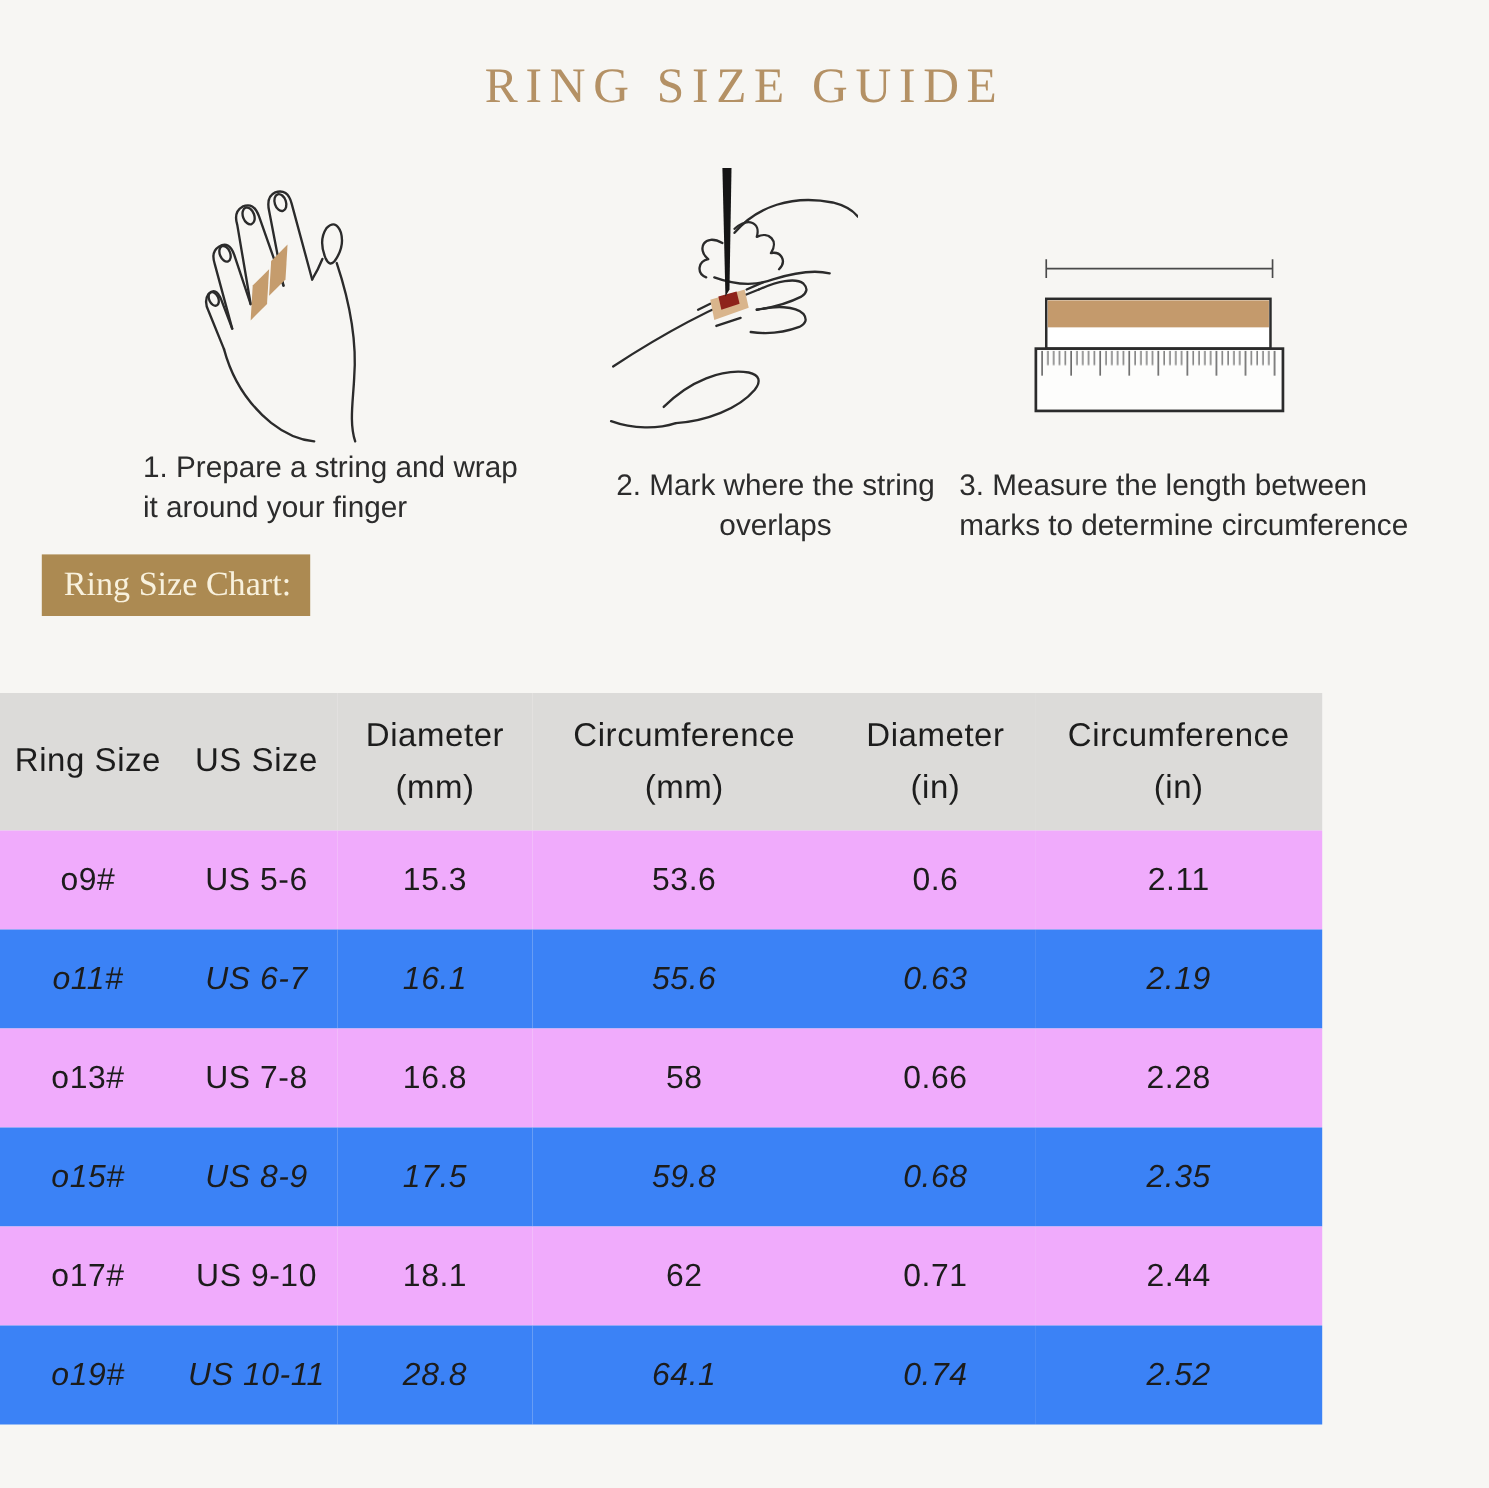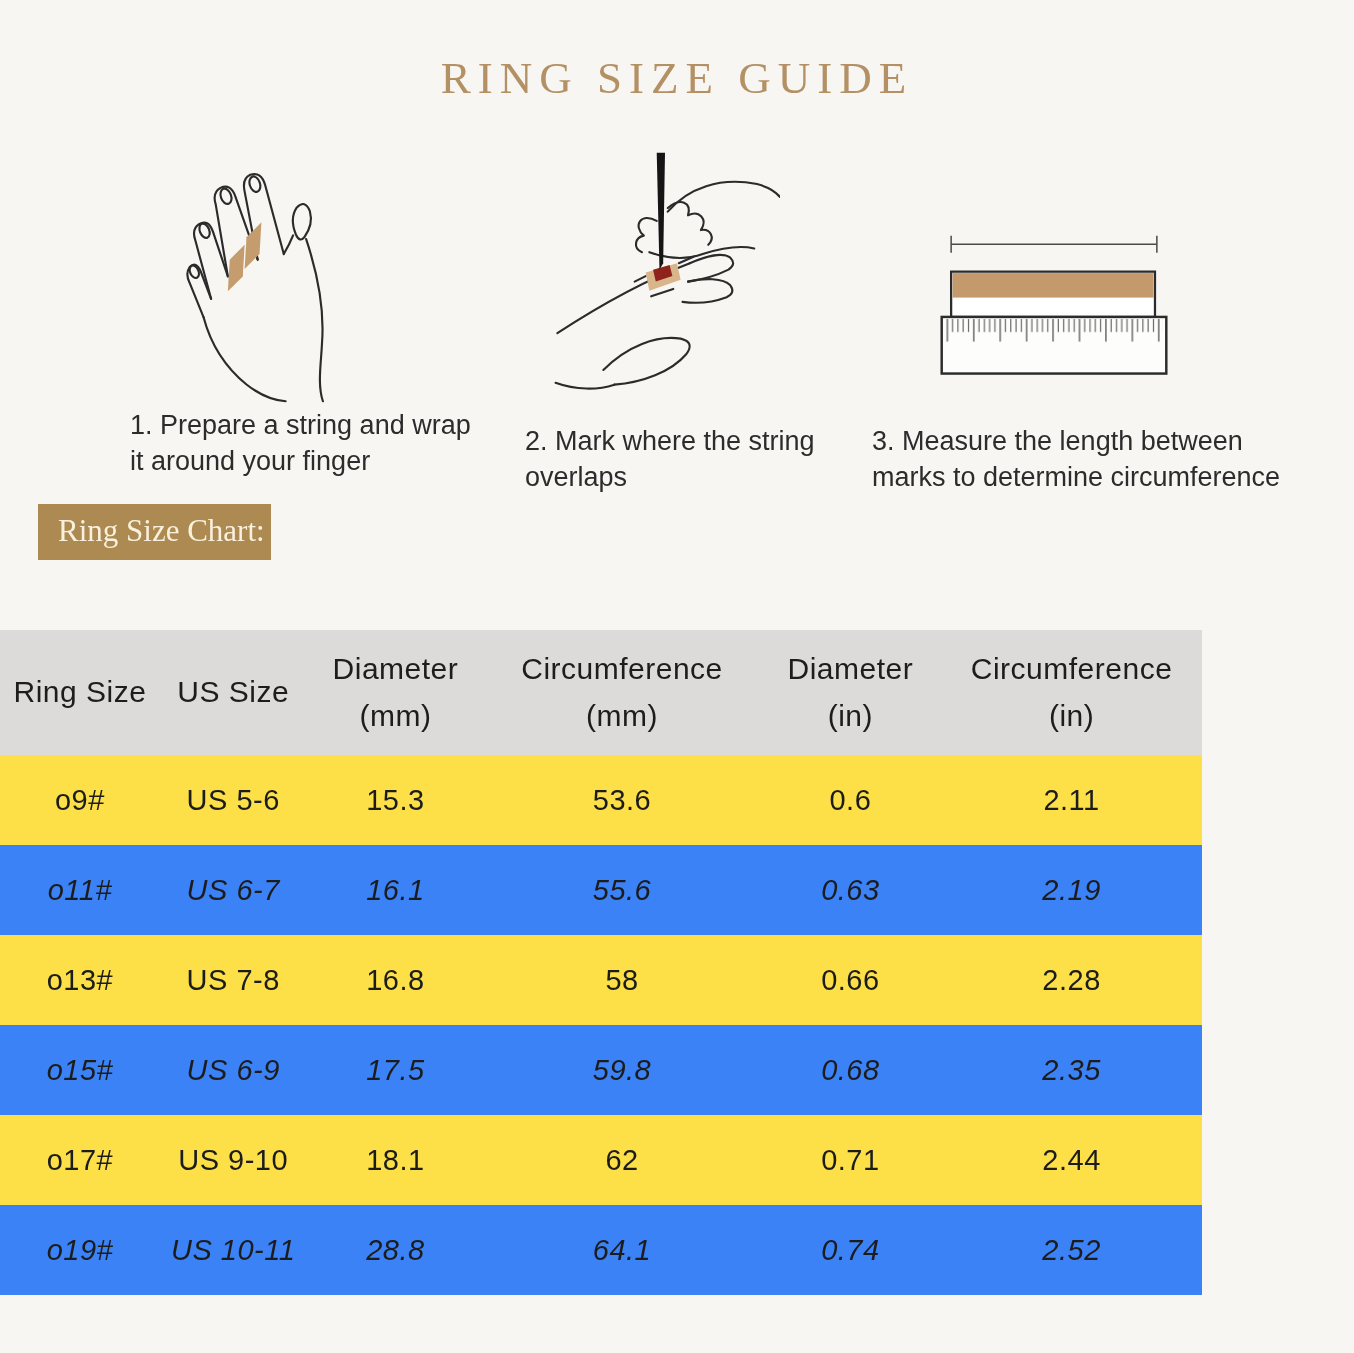--- a/index.html
+++ b/index.html
@@ -21,37 +21,37 @@
   .illus svg { display:block; width:100%; height:100%; }
   .caption {
     position:absolute;
     font-size:27px; line-height:1.32; color:#2c2c2c;
   }
   .caption span { display:block; }
   .chart-label {
     position:absolute; left:38px; top:504px;
     background:#ac8a52; color:#f8f1dd;
     font-family:"Liberation Serif", serif;
-    font-size:31px; padding:9px 6px 11px 20px;
+    font-size:31px; padding:9px 17px 11px 20px;
   }
   .size-table {
     position:absolute; top:630px; left:0; width:1202px;
     border-collapse:collapse; table-layout:fixed;
   }
   .size-table th {
     height:125px; background:#dcdbd9;
     font-weight:400; font-size:30px; color:#1d1d1d;
     vertical-align:middle; text-align:center;
     line-height:1.55; letter-spacing:0.5px;
   }
   .size-table td {
     height:90px; font-size:29px; color:#1c1c1c;
     text-align:center; vertical-align:middle; letter-spacing:0.5px;
   }
-  .size-table tr.light td { background:#fde047;margin-left:40px; }
+  .size-table tr.light td { background:#f0abfc;margin-left:40px; }
   .size-table tr.dark  td { background:#3b82f6;font-style:italic; }
   .hl, .hu { display:block; }
   .hu:empty { display:none; }
 </style>
 </head>
 <body>
 
 <div class="page-title">RING SIZE GUIDE</div>
 
 <div class="illus" style="left:185px; top:158px; width:205px; height:248px;">
@@ -139,21 +139,21 @@
 
     <rect x="6" y="90" width="238" height="60" fill="#fdfdfc" stroke="#2b2b2b" stroke-width="2.6"></rect>
     <rect x="10" y="92" width="230" height="26" fill="url(#ticks)"></rect>
   </svg>
 </div>
 
 <div class="caption" style="left:130px; top:408px; width:400px;">
   <span>1. Prepare a string and wrap</span>
   <span>it around your finger</span>
 </div>
-<div class="caption" style="left:525px; top:424px; width:360px;">
+<div class="caption" style="left:525px; top:424px; width:360px;text-align:center;">
   <span>2. Mark where the string</span>
   <span>overlaps</span>
 </div>
 <div class="caption" style="left:872px; top:424px; width:470px;">
   <span>3. Measure the length between</span>
   <span>marks to determine circumference</span>
 </div>
 
 <div class="chart-label">Ring Size Chart:</div>
 
@@ -214,21 +214,21 @@
     <tr class="light">
       <td>o13#</td>
       <td>US 7-8</td>
       <td>16.8</td>
       <td>58</td>
       <td>0.66</td>
       <td>2.28</td>
     </tr>
     <tr class="dark">
       <td>o15#</td>
-      <td>US 6-9</td>
+      <td>US 8-9</td>
       <td>17.5</td>
       <td>59.8</td>
       <td>0.68</td>
       <td>2.35</td>
     </tr>
     <tr class="light">
       <td>o17#</td>
       <td>US 9-10</td>
       <td>18.1</td>
       <td>62</td>

